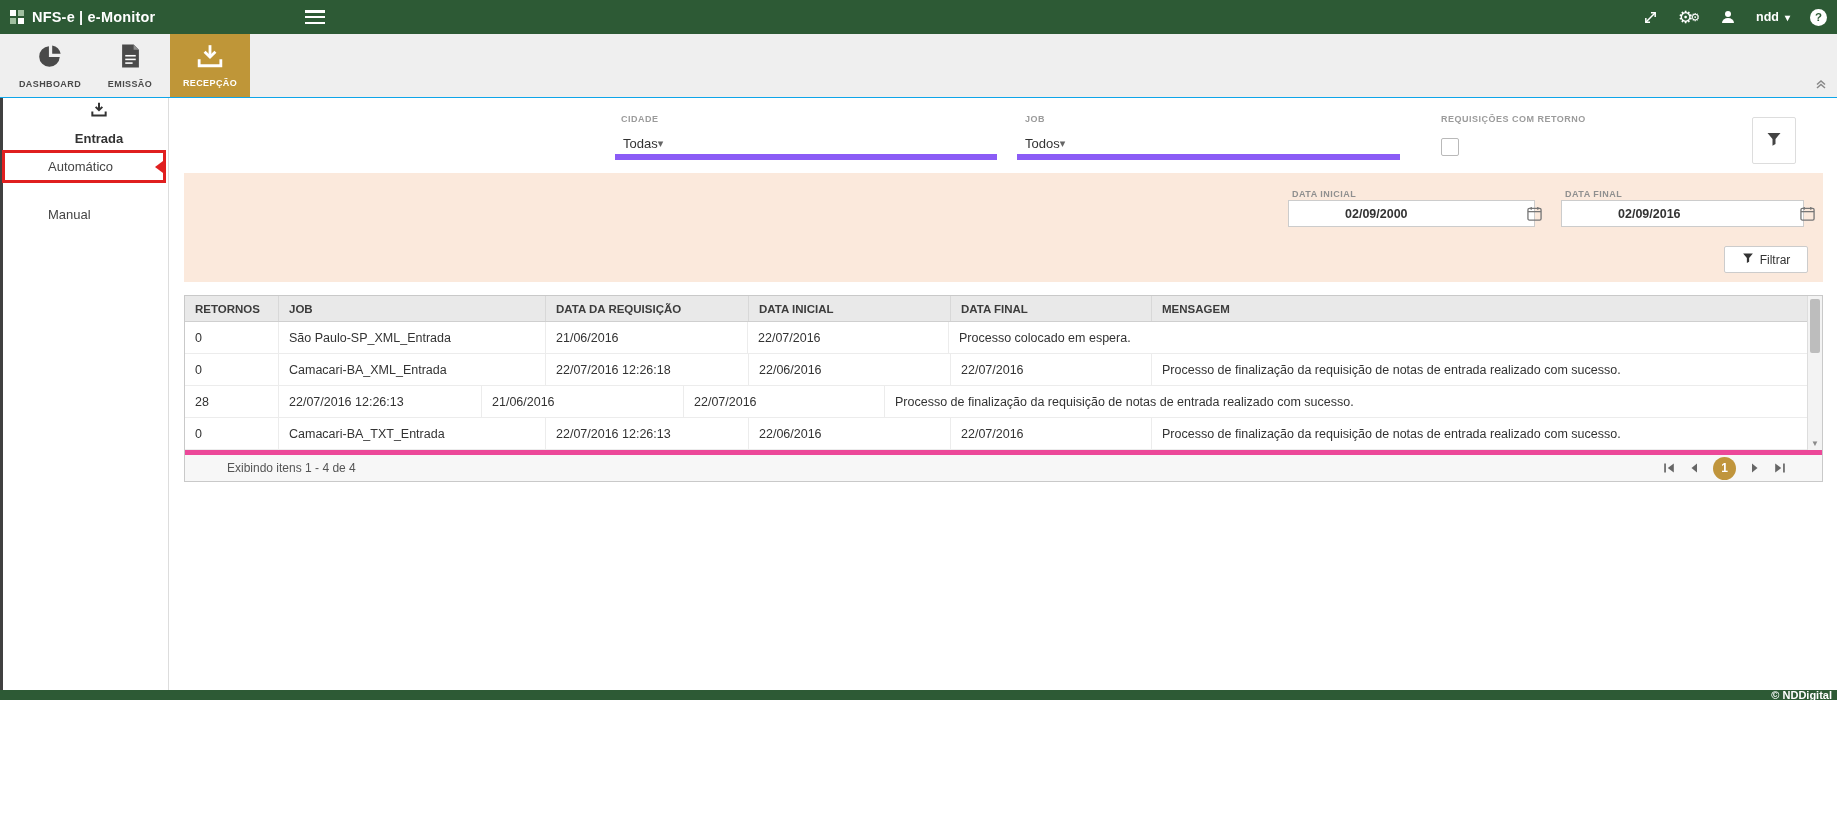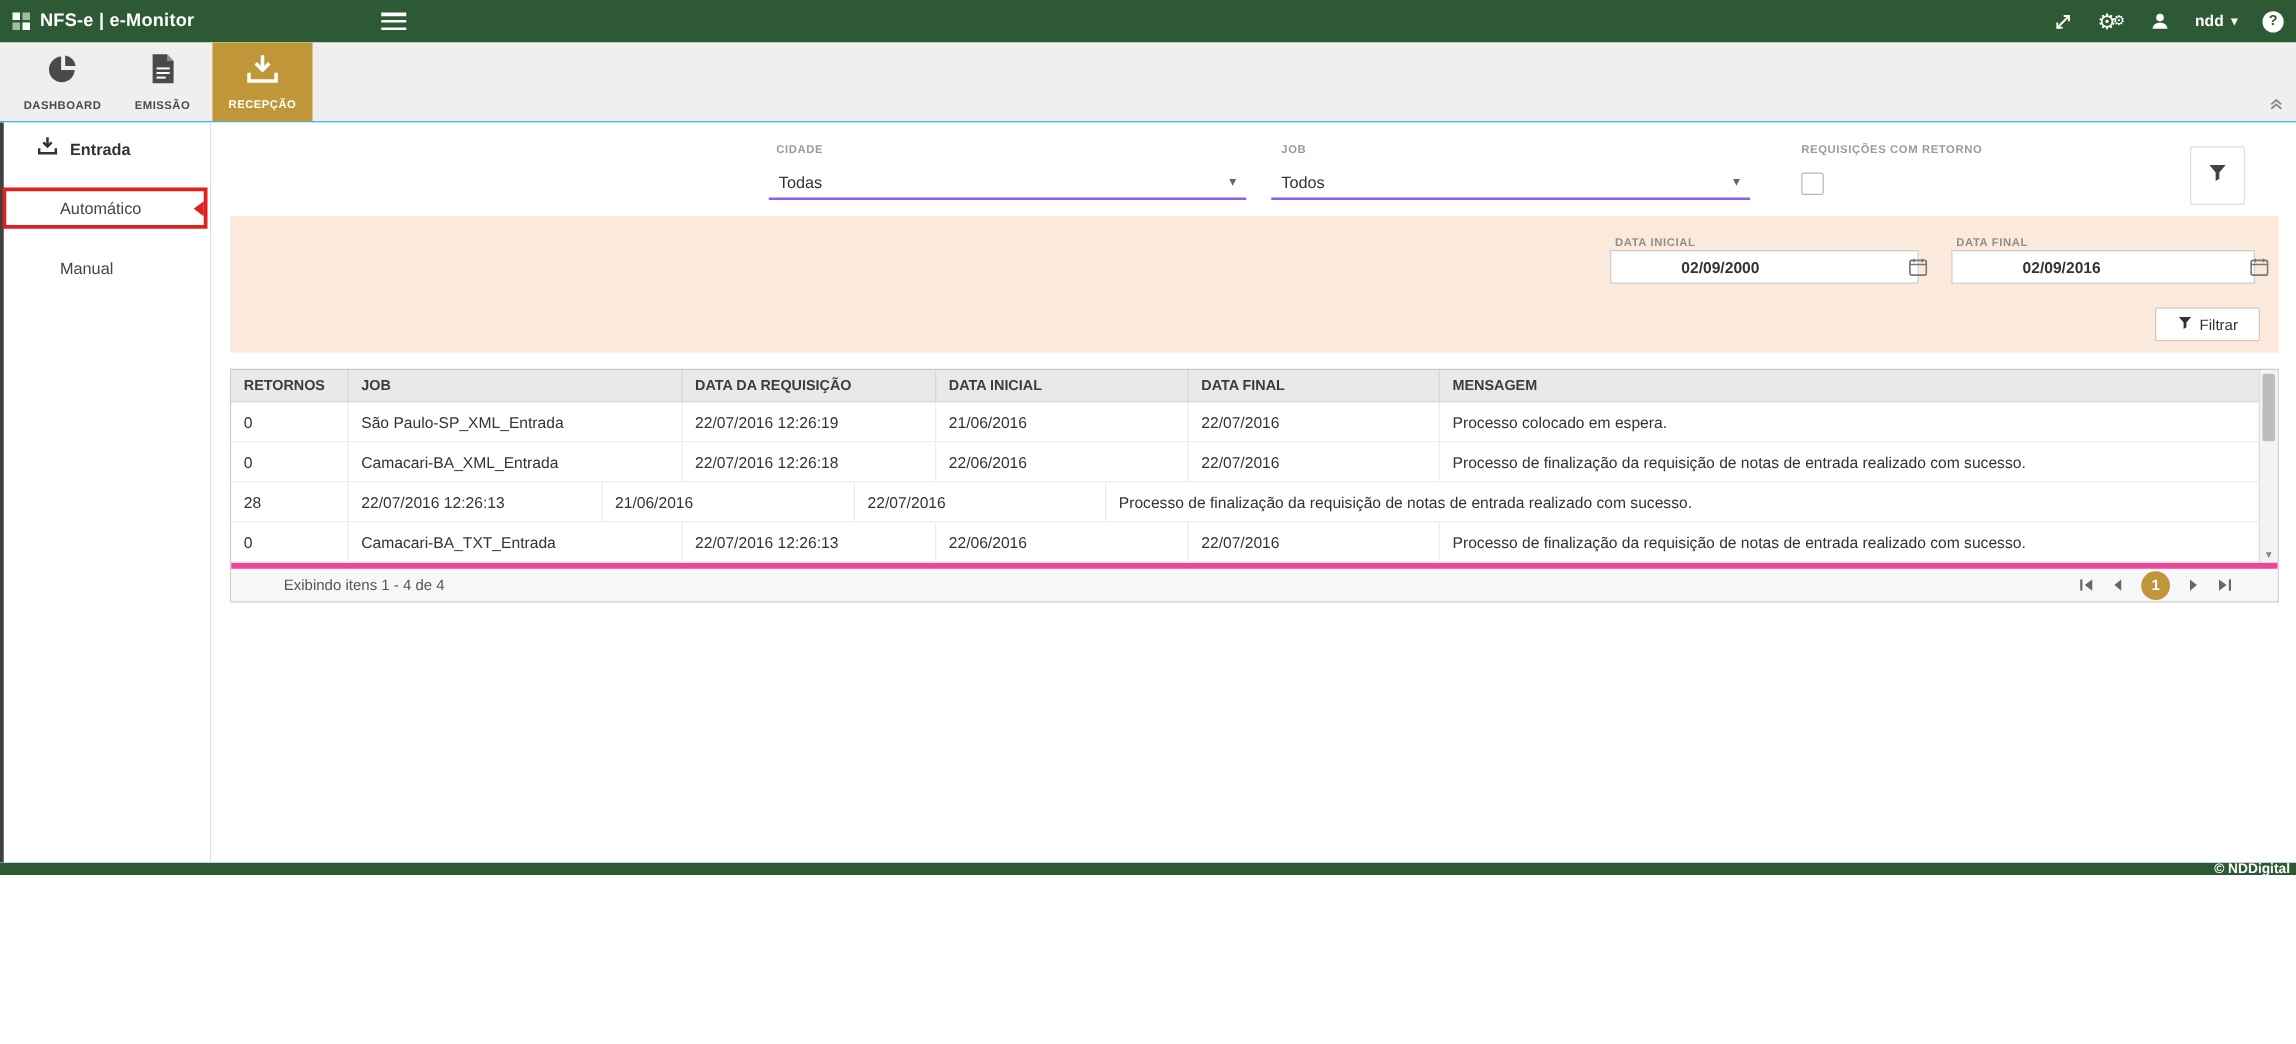--- a/index.html
+++ b/index.html
@@ -30,32 +30,32 @@
   .tab .tab-label { font-size:9px; font-weight:bold; letter-spacing:.4px; }
   .tab.active { background:#bf9638; color:#fff; }
   .ribbon-collapse { position:absolute; right:10px; bottom:4px; cursor:pointer; }
 
   
   .body { flex:1 1 auto; display:flex; height:727px; }
   .sidebar { width:169px; border-right:1px solid #ddd; position:relative; background:#fff; flex:0 0 auto; }
   .side-strip { position:absolute; left:0; top:0; width:3px; height:100%; background:#404040; }
   .side-item { position:absolute; left:0; width:100%; display:flex; align-items:center; cursor:pointer; }
   .side-item .lbl { font-size:13px; color:#444; }
-  .item-entrada { top:4px; height:34px; padding-left:30px; gap:10px; }
+  .item-entrada { top:4px; height:34px; padding-left:30px; gap:10px;flex-direction:column; }
   .item-entrada .lbl { font-weight:bold; color:#333; }
   .item-auto { top:52px; height:33px; padding-left:48px; }
   .item-manual { top:100px; height:33px; padding-left:48px; }
   .annotation-box { position:absolute; left:2px; top:52px; width:164px; height:33px; border:3px solid #e01f1f; pointer-events:none; }
   .annotation-arrow { position:absolute; right:0; top:50%; transform:translateY(-50%); width:0; height:0; border-top:6px solid transparent; border-bottom:6px solid transparent; border-right:8px solid #e01f1f; }
 
   .main { flex:1 1 auto; position:relative; background:#fff; }
 
   
   .fld-label { position:absolute; font-size:9px; font-weight:bold; color:#9b9b9b; letter-spacing:.5px; }
-  .select { position:absolute; height:28px; border-bottom:2px solid #8b5cf6; display:flex; align-items:center; justify-content:space-between; padding:0 8px; font-size:13px; color:#333; cursor:pointer; }
+  .select { position:absolute; height:28px; border-bottom:6px solid #8b5cf6; display:flex; align-items:center; justify-content:flex-start; padding:0 8px; font-size:13px; color:#333; cursor:pointer; }
   .select .sel-caret { font-size:11px; color:#666; }
   #cidade-label { left:452px; top:16px; }
   #cidade-select { left:446px; top:34px; width:382px; }
   #job-label { left:856px; top:16px; }
   #job-select { left:848px; top:34px; width:383px; }
   #req-label { left:1272px; top:16px; }
   .checkbox { position:absolute; left:1272px; top:40px; width:18px; height:18px; border:1px solid #b9b9b9; border-radius:2px; background:#fff; cursor:pointer; }
   .filter-toggle { position:absolute; left:1583px; top:19px; width:44px; height:47px; background:#fff; border:1px solid #ddd; border-radius:2px; display:flex; align-items:center; justify-content:center; cursor:pointer; }
 
   
@@ -273,21 +273,20 @@
               <span class="g-cell c0">RETORNOS</span>
               <span class="g-cell c1">JOB</span>
               <span class="g-cell c2">DATA DA REQUISIÇÃO</span>
               <span class="g-cell c3">DATA INICIAL</span>
               <span class="g-cell c4">DATA FINAL</span>
               <span class="g-cell c5">MENSAGEM</span>
             </div>
             <div class="g-row">
               <span class="g-cell c0">0</span>
               <span class="g-cell c1">São Paulo-SP_XML_Entrada</span>
-              <span class="g-cell c2">22/07/2016 12:26:19</span>
               <span class="g-cell c3">21/06/2016</span>
               <span class="g-cell c4">22/07/2016</span>
               <span class="g-cell c5">Processo colocado em espera.</span>
             </div>
             <div class="g-row">
               <span class="g-cell c0">0</span>
               <span class="g-cell c1">Camacari-BA_XML_Entrada</span>
               <span class="g-cell c2">22/07/2016 12:26:18</span>
               <span class="g-cell c3">22/06/2016</span>
               <span class="g-cell c4">22/07/2016</span>

